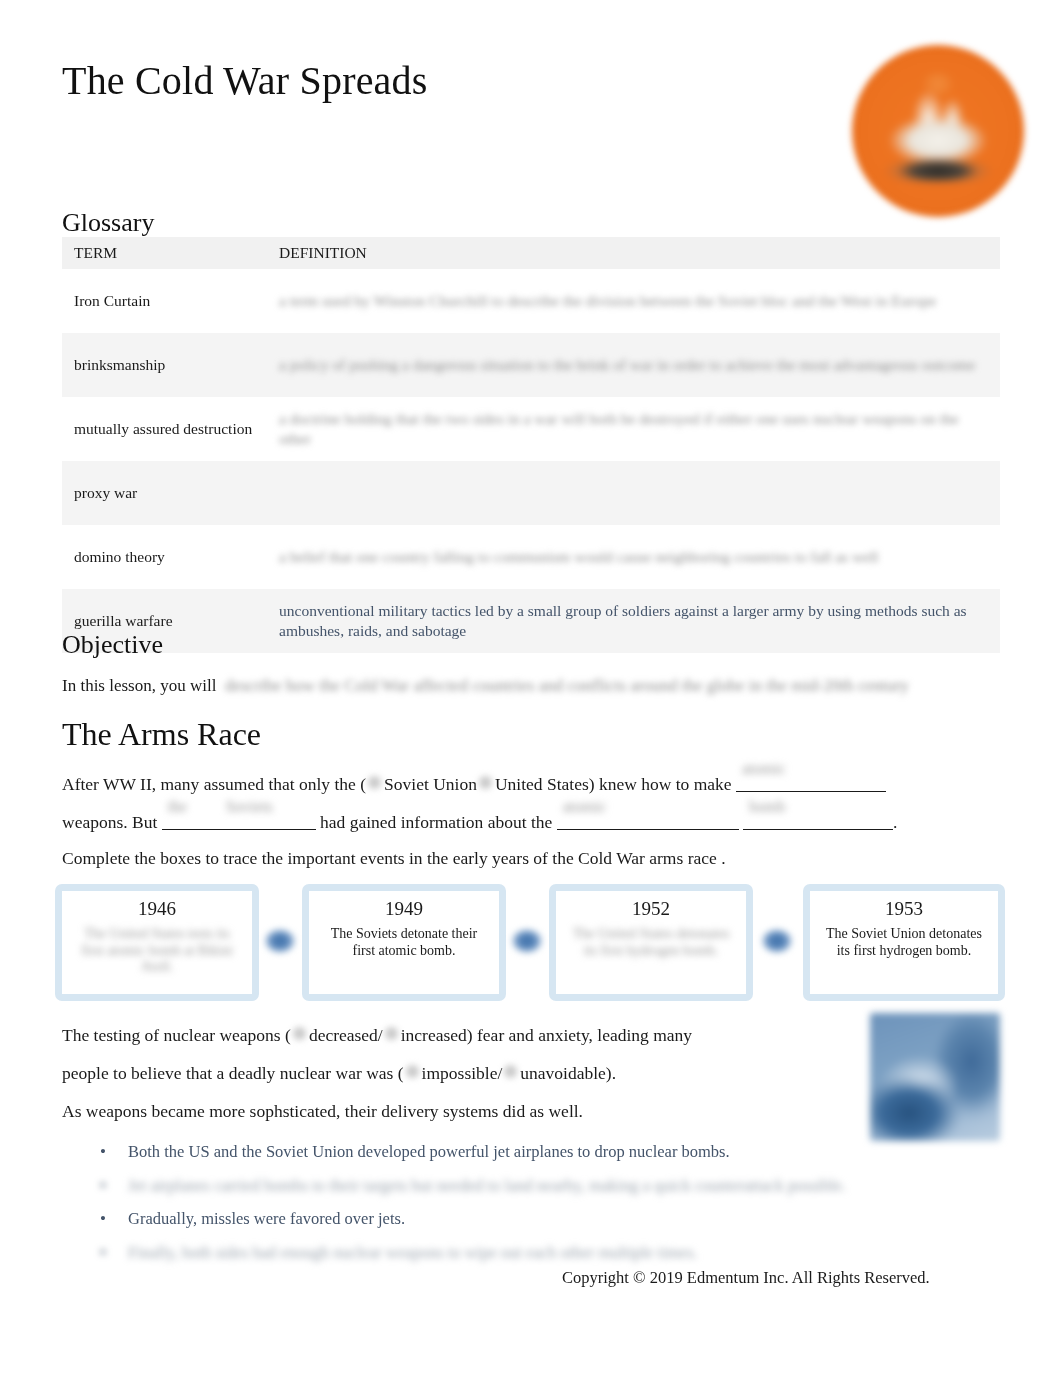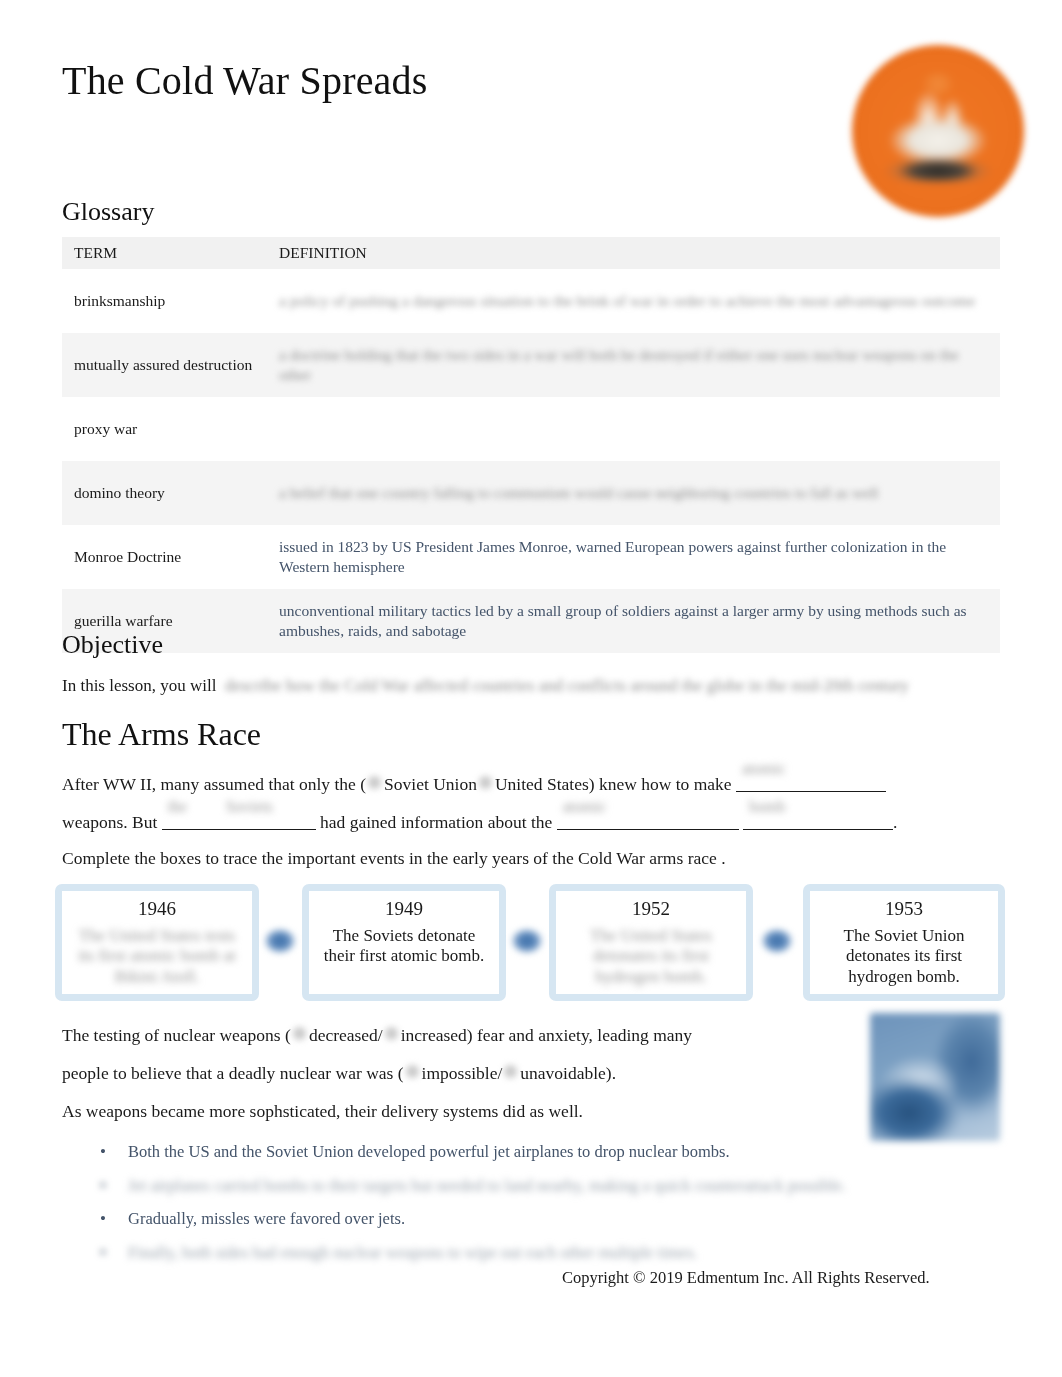--- a/index.html
+++ b/index.html
@@ -68,21 +68,21 @@
     height: 22px;
     border-radius: 50%;
     background: radial-gradient(circle, #f08b3c 0%, rgba(240,139,60,0.45) 60%, rgba(255,255,255,0) 100%);
     filter: blur(2.5px);
   }
 
   
   .h-glossary {
     position: absolute;
     left: 62px;
-    top: 197px;
+    top: 208px;
     font-size: 26px;
     font-weight: normal;
     color: #111;
     margin: 0;
   }
   .h-objective {
     position: absolute;
     left: 62px;
     top: 630px;
     font-size: 26px;
@@ -225,21 +225,21 @@
   .tl-box.b2 { left: 247px; width: 204px; }
   .tl-box.b3 { left: 494px; width: 204px; }
   .tl-box.b4 { left: 748px; width: 202px; }
   .tl-year {
     font-size: 19px;
     color: #1a1a1a;
     margin: 2px 0 6px 0;
     line-height: 1.1;
   }
   .tl-body {
-    font-size: 17px;
+    font-size: 14px;
     line-height: 1.2;
     color: #1a1a1a;
     font-family: Liberation Serif, serif;
   }
   .tl-body.blurred {
     filter: blur(3.6px);
     color: #999999;
   }
   .tl-arrow {
     position: absolute;
@@ -331,20 +331,26 @@
         <col class="c-def">
       </colgroup>
     <thead>
       <tr>
         <th>TERM</th>
         <th>DEFINITION</th>
       </tr>
     </thead>
     <tbody>
       <tr class="row-tall">
+        <td class="term">Iron Curtain</td>
+        <td class="def blurred-cell">
+          <span class="blur-txt">a term used by Winston Churchill to describe the division between the Soviet bloc and the West in Europe</span>
+        </td>
+      </tr>
+      <tr class="row-tall">
         <td class="term">brinksmanship</td>
         <td class="def blurred-cell">
           <span class="blur-txt">a policy of pushing a dangerous situation to the brink of war in order to achieve the most advantageous outcome</span>
         </td>
       </tr>
       <tr class="row-tall">
         <td class="term">mutually assured destruction</td>
         <td class="def blurred-cell">
           <span class="blur-txt">a doctrine holding that the two sides in a war will both be destroyed if either one uses nuclear weapons on the other</span>
         </td>
@@ -353,24 +359,20 @@
         <td class="term">proxy war</td>
         <td class="def blurred-cell">
           <span class="blur-txt-lite"> </span>
         </td>
       </tr>
       <tr class="row-tall">
         <td class="term">domino theory</td>
         <td class="def blurred-cell">
           <span class="blur-txt">a belief that one country falling to communism would cause neighboring countries to fall as well</span>
         </td>
-      </tr>
-      <tr class="row-tall">
-        <td class="term">Monroe Doctrine</td>
-        <td class="def">issued in 1823 by US President James Monroe, warned European powers against further colonization in the Western hemisphere</td>
       </tr>
       <tr class="row-tall">
         <td class="term">guerilla warfare</td>
         <td class="def">unconventional military tactics led by a small group of soldiers against a larger army by using methods such as ambushes, raids, and sabotage</td>
       </tr>
     </tbody>
   </table>
 
   <h2 class="h-objective">Objective</h2>
   <div class="objective-line">

